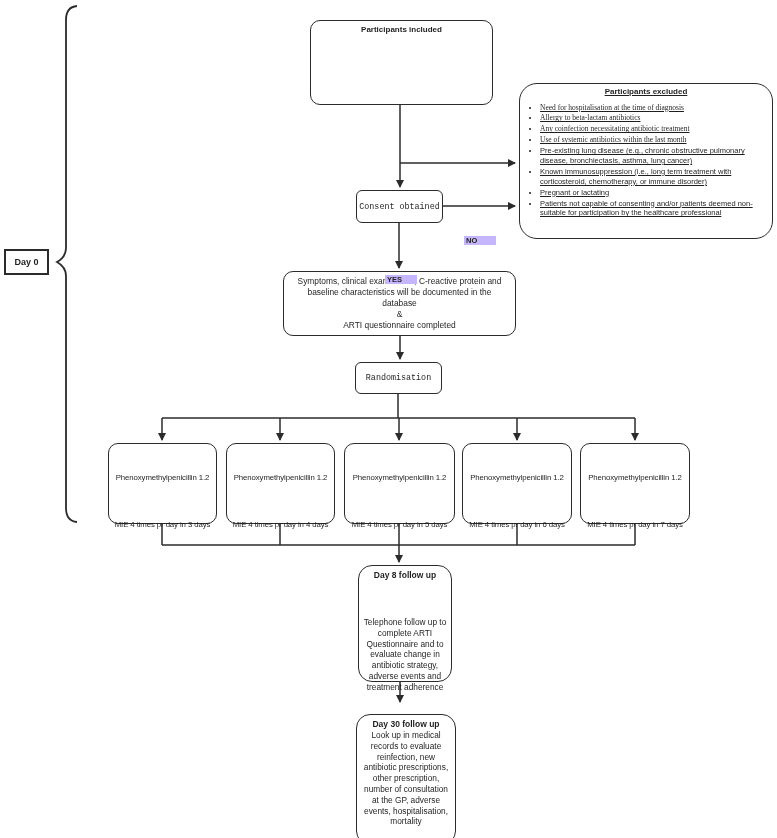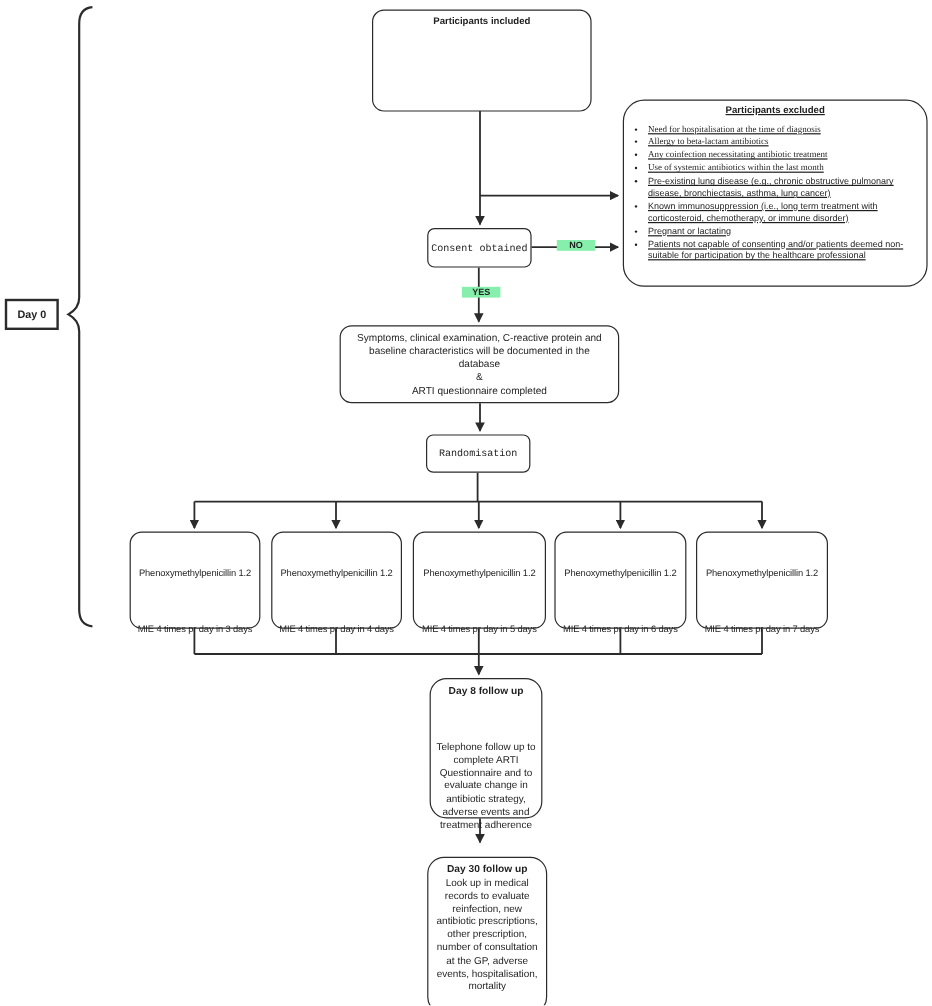--- a/index.html
+++ b/index.html
@@ -15,21 +15,21 @@
   .rounded-lg{border-radius:18px;text-decoration:underline;}
   .rounded-md{border-radius:14px;}
   .rounded-sm{border-radius:6px;font-family:Liberation Mono, monospace;}
   .center-text{display:flex;align-items:center;justify-content:center;text-align:center;}
   .box-title{font-weight:bold;text-align:center;}
   ul.bullets{margin:4px 0 0 0;padding:0 4px 0 16px;}
   ul.bullets li{margin:0 0 1px 0;}
   .serif{font-family:"Liberation Serif",serif;}
 
   
-  #included{left:310px;top:8px;width:183px;height:85px;font-size:7.8px;line-height:1.25;padding:3px 2px;}
+  #included{left:310px;top:20px;width:183px;height:85px;font-size:7.8px;line-height:1.25;padding:3px 2px;}
   #included .box-title{font-size:8px;margin-top:1px;}
   #included ul.bullets{margin-top:6px;padding-left:18px;}
 
   #excluded{left:519px;top:83px;width:254px;height:156px;font-size:7.5px;line-height:1.32;padding:3px 3px;}
   #excluded .box-title{font-size:8px;}
   #excluded ul.bullets{margin-top:5px;padding-left:17px;}
 
   #consent{left:356px;top:190px;width:87px;height:33px;font-size:8.4px;}
   #day0{left:4px;top:249px;width:45px;height:26px;font-size:9px;font-weight:bold;border-width:2px;}
   #baseline{left:283px;top:271px;width:233px;height:65px;font-size:8.4px;line-height:1.3;flex-direction:column;padding:4px 6px;}
@@ -41,22 +41,22 @@
   #arm1{left:226px;width:109px;}
   #arm2{left:344px;width:111px;}
   #arm3{left:462px;width:110px;}
   #arm4{left:580px;width:110px;}
 
   #day8{left:358px;top:565px;width:94px;height:117px;font-size:8.3px;line-height:1.3;flex-direction:column;padding:4px 3px;justify-content:flex-start;gap:36px;}
   #day30{left:356px;top:714px;width:100px;height:131px;font-size:8.3px;line-height:1.3;flex-direction:column;padding:4px 3px;justify-content:flex-start;}
   #day8 .box-title,#day30 .box-title{font-size:8.5px;}
 
   .edge-label{
-    position:absolute;z-index:3;background:#86efac;font-size:7.5px;font-weight:bold;
-    text-align:center;padding:0 2px;
+    position:absolute;z-index:3;background:#c4b5fd;font-size:7.5px;font-weight:bold;
+    padding:0 2px;margin-top:36px;
   }
   #no-label{left:464px;top:200px;width:28px;}
   #yes-label{left:385px;top:239px;width:28px;}
 
   #connectors,#brace{position:absolute;left:0;top:0;z-index:1;}
 </style>
 </head>
 <body>
 
 <div id="canvas">

